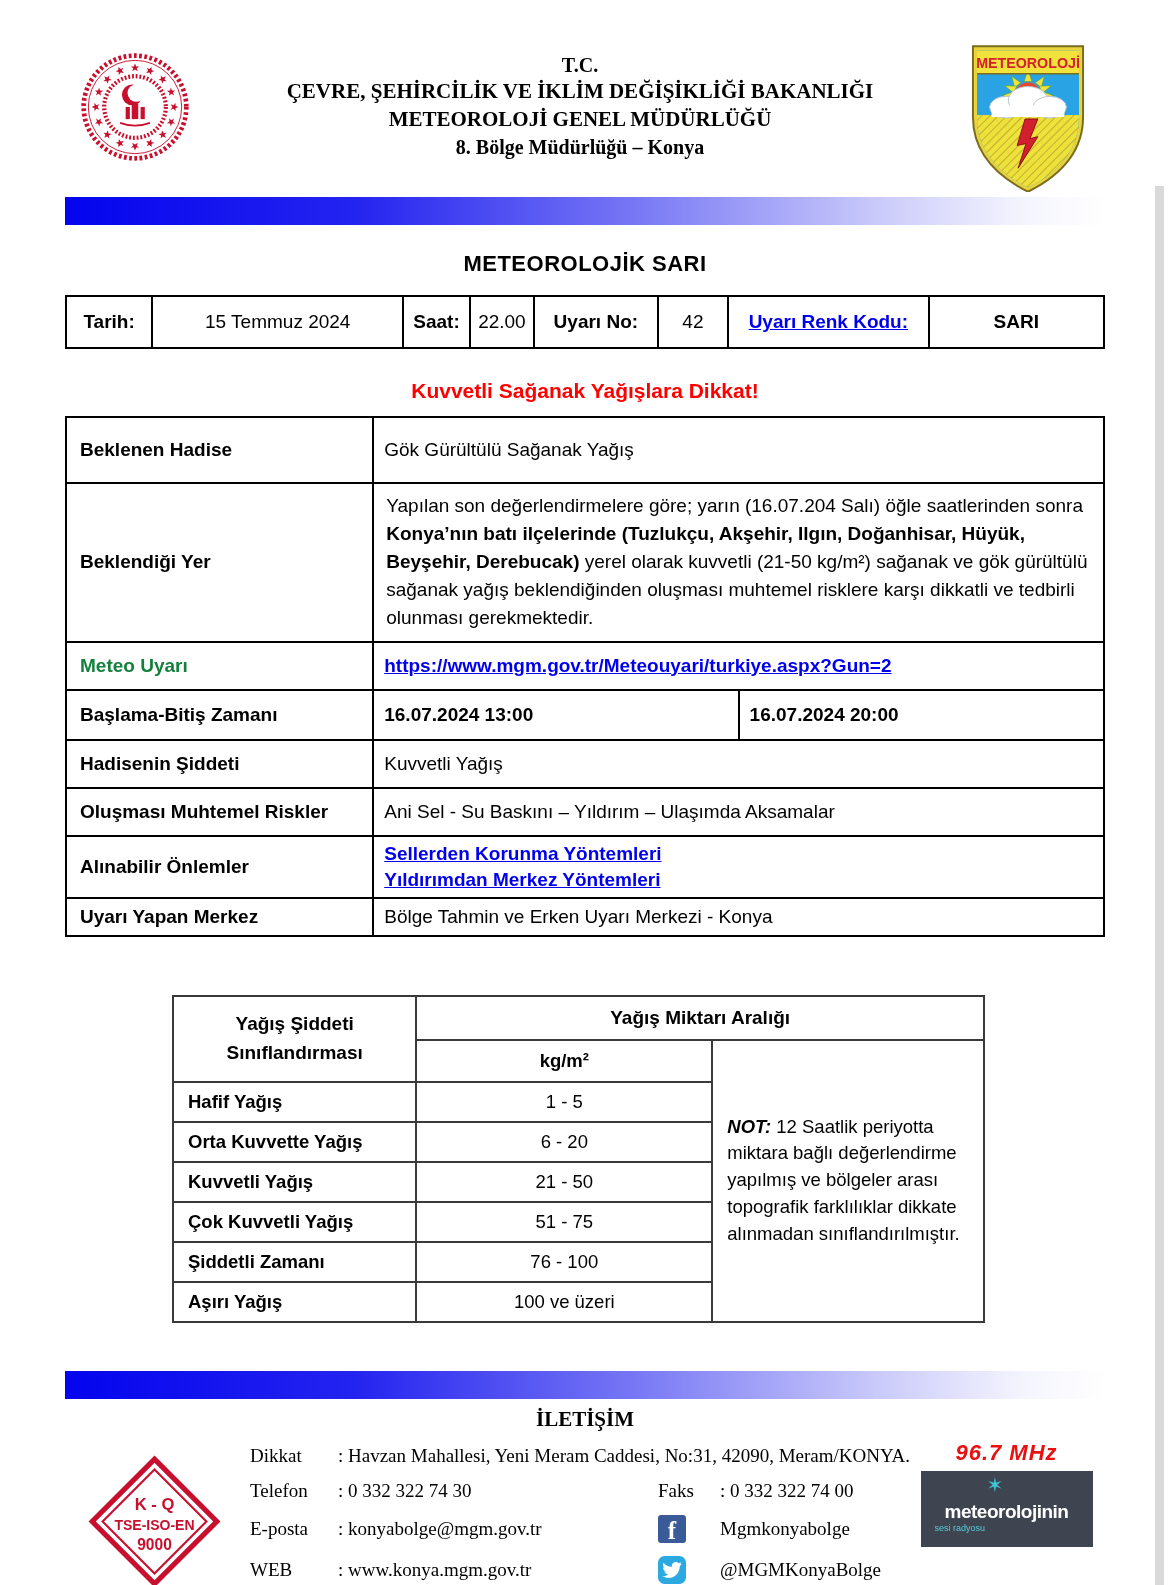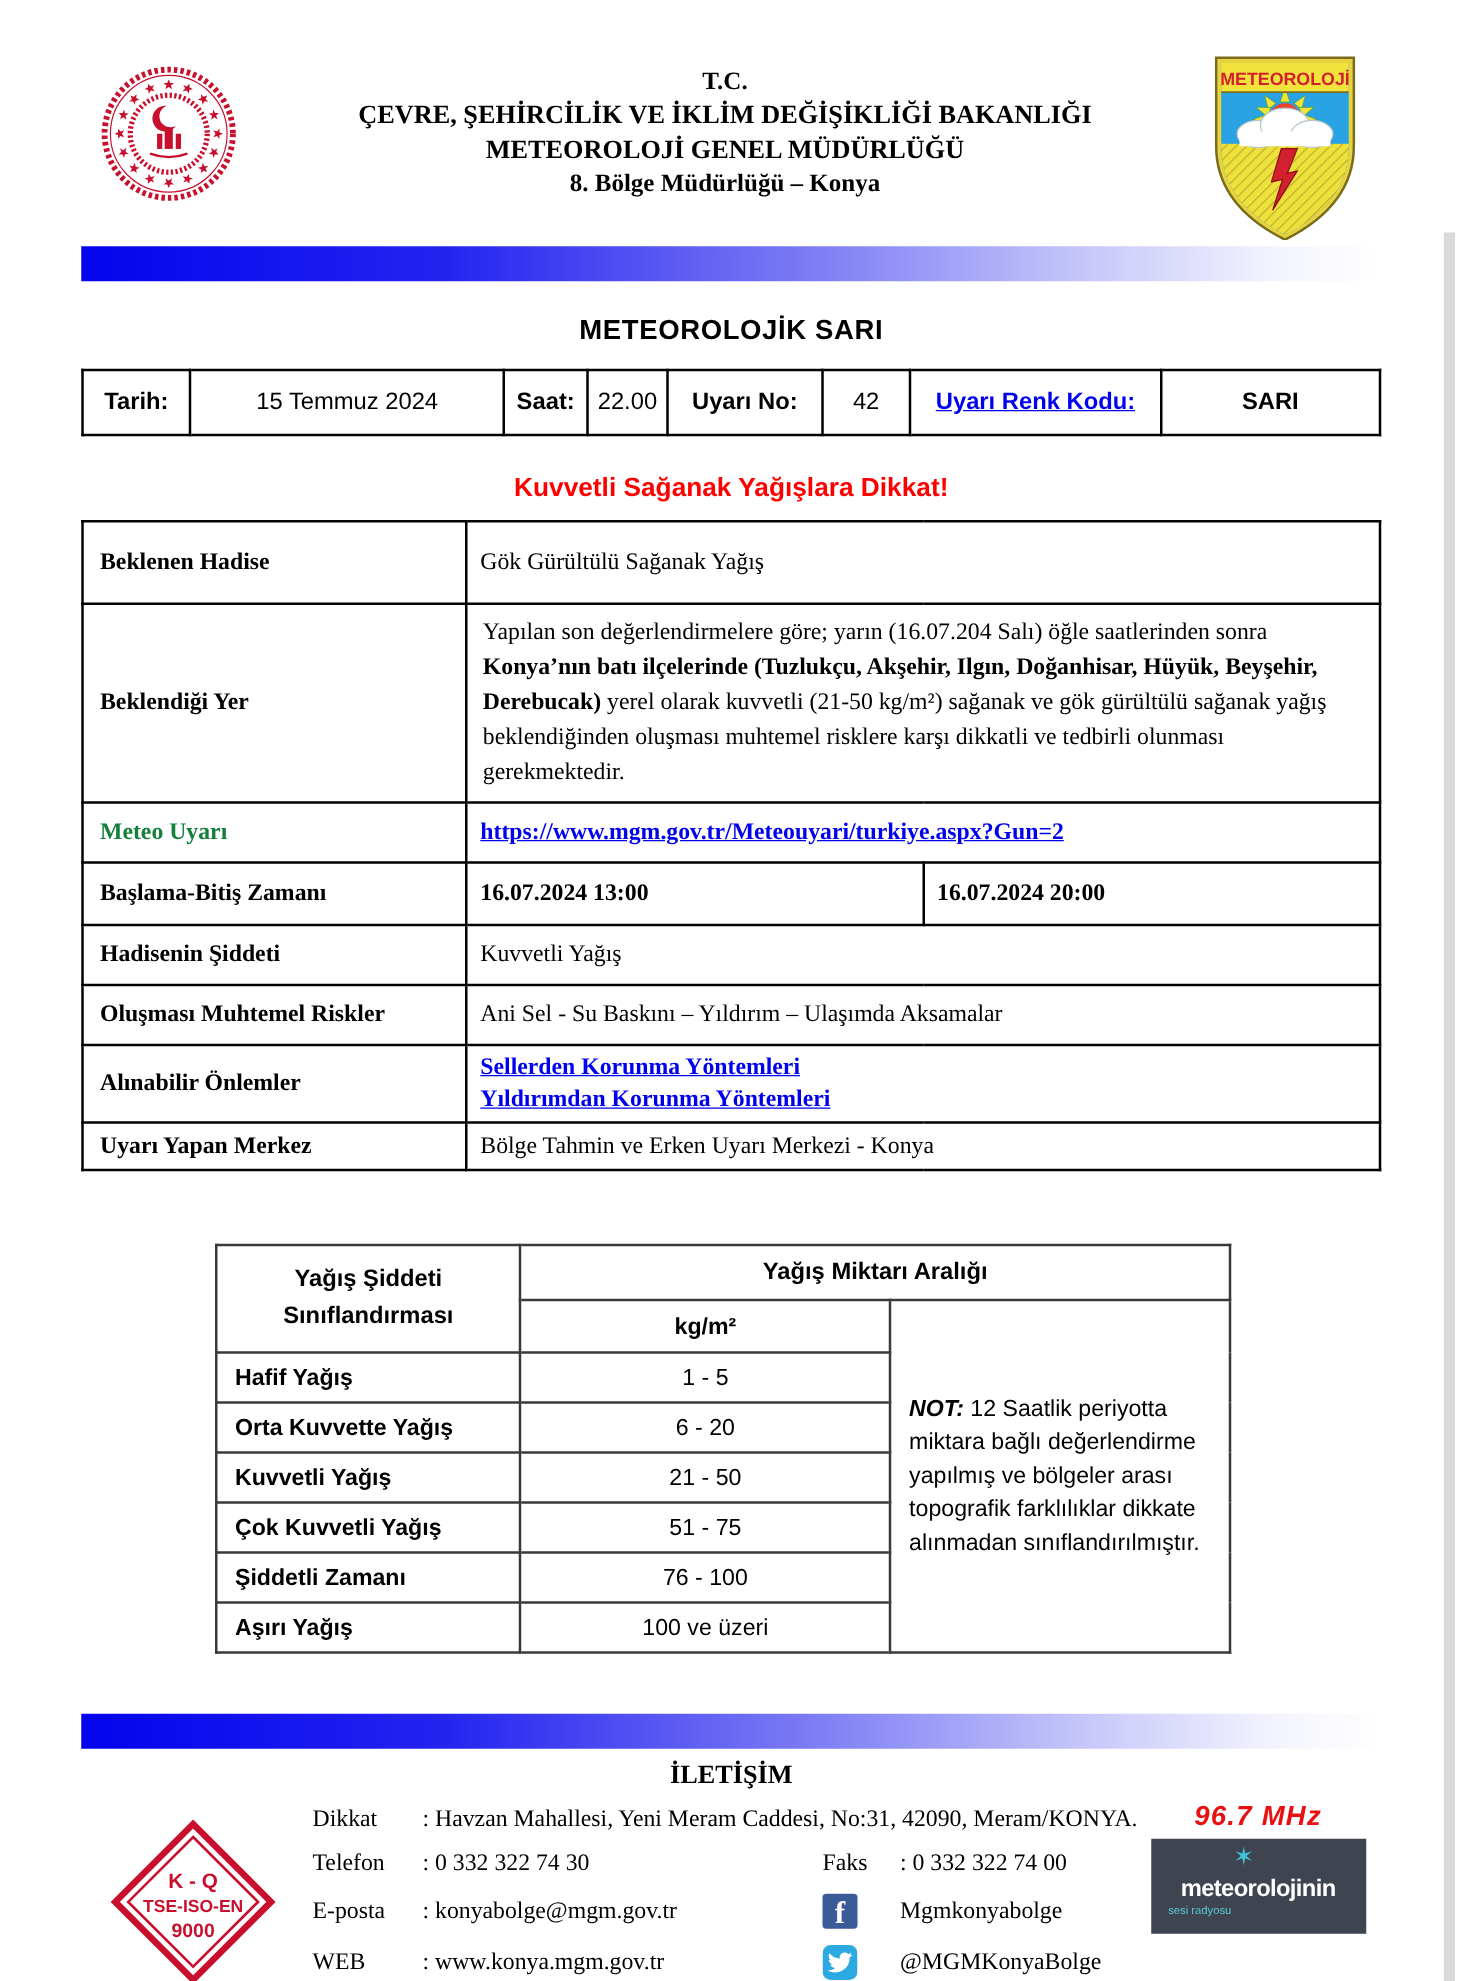--- a/index.html
+++ b/index.html
@@ -25,21 +25,21 @@
   .doc-title{text-align:center;margin-top:26px;font-size:22px;font-weight:bold;letter-spacing:.5px;}
 
   table{border-collapse:collapse;}
   .info-table{width:100%;margin-top:18px;table-layout:fixed;}
   .info-table td{border:2px solid #000;height:50px;text-align:center;font-size:19px;padding:0 4px;overflow:hidden;}
   .bold{font-weight:bold;}
   a.bluelink{color:#0000ee;font-weight:bold;text-decoration:underline;cursor:pointer;}
 
   .warn-title{color:#f00;text-align:center;font-weight:bold;font-size:21px;margin-top:30px;}
 
-  .main-table{width:100%;margin-top:13px;table-layout:fixed;font-family:Liberation Serif, serif;}
+  .main-table{width:100%;margin-top:13px;table-layout:fixed;}
   .main-table td{border:2px solid #000;font-size:19px;padding:2px 10px;vertical-align:middle;}
   .main-table td.lbl{font-weight:bold;padding-left:13px;}
   .red-lbl{color:#15803d;}
   .para{font-size:18.5px;line-height:1.48;padding:8px 12px !important;}
 
   .class-table{margin:58px 0 0 107px;width:813px;table-layout:fixed;}
   .class-table td{border:2px solid #3a3a3a;font-size:18.5px;vertical-align:middle;}
   .class-table .hdr{font-weight:bold;text-align:center;font-size:19px;}
   .class-table .rowlbl{font-weight:bold;padding-left:14px;height:36px;}
   .class-table .rowval{text-align:center;height:36px;}
@@ -218,21 +218,21 @@
       <td colspan="2">Kuvvetli Yağış</td>
     </tr>
     <tr>
       <td class="lbl" style="height:42px">Oluşması Muhtemel Riskler</td>
       <td colspan="2">Ani Sel - Su Baskını – Yıldırım – Ulaşımda Aksamalar</td>
     </tr>
     <tr>
       <td class="lbl" style="height:56px">Alınabilir Önlemler</td>
       <td colspan="2">
         <div><a class="bluelink">Sellerden Korunma Yöntemleri</a></div>
-        <div style="margin-top:4px"><a class="bluelink">Yıldırımdan Korunma Yöntemleri</a></div>
+        <div style="margin-top:4px"><a class="bluelink">Yıldırımdan Merkez Yöntemleri</a></div>
       </td>
     </tr>
     <tr>
       <td class="lbl" style="height:32px">Uyarı Yapan Merkez</td>
       <td colspan="2">Bölge Tahmin ve Erken Uyarı Merkezi - Konya</td>
     </tr>
   </tbody>
     </table>
 
   <table class="class-table">

